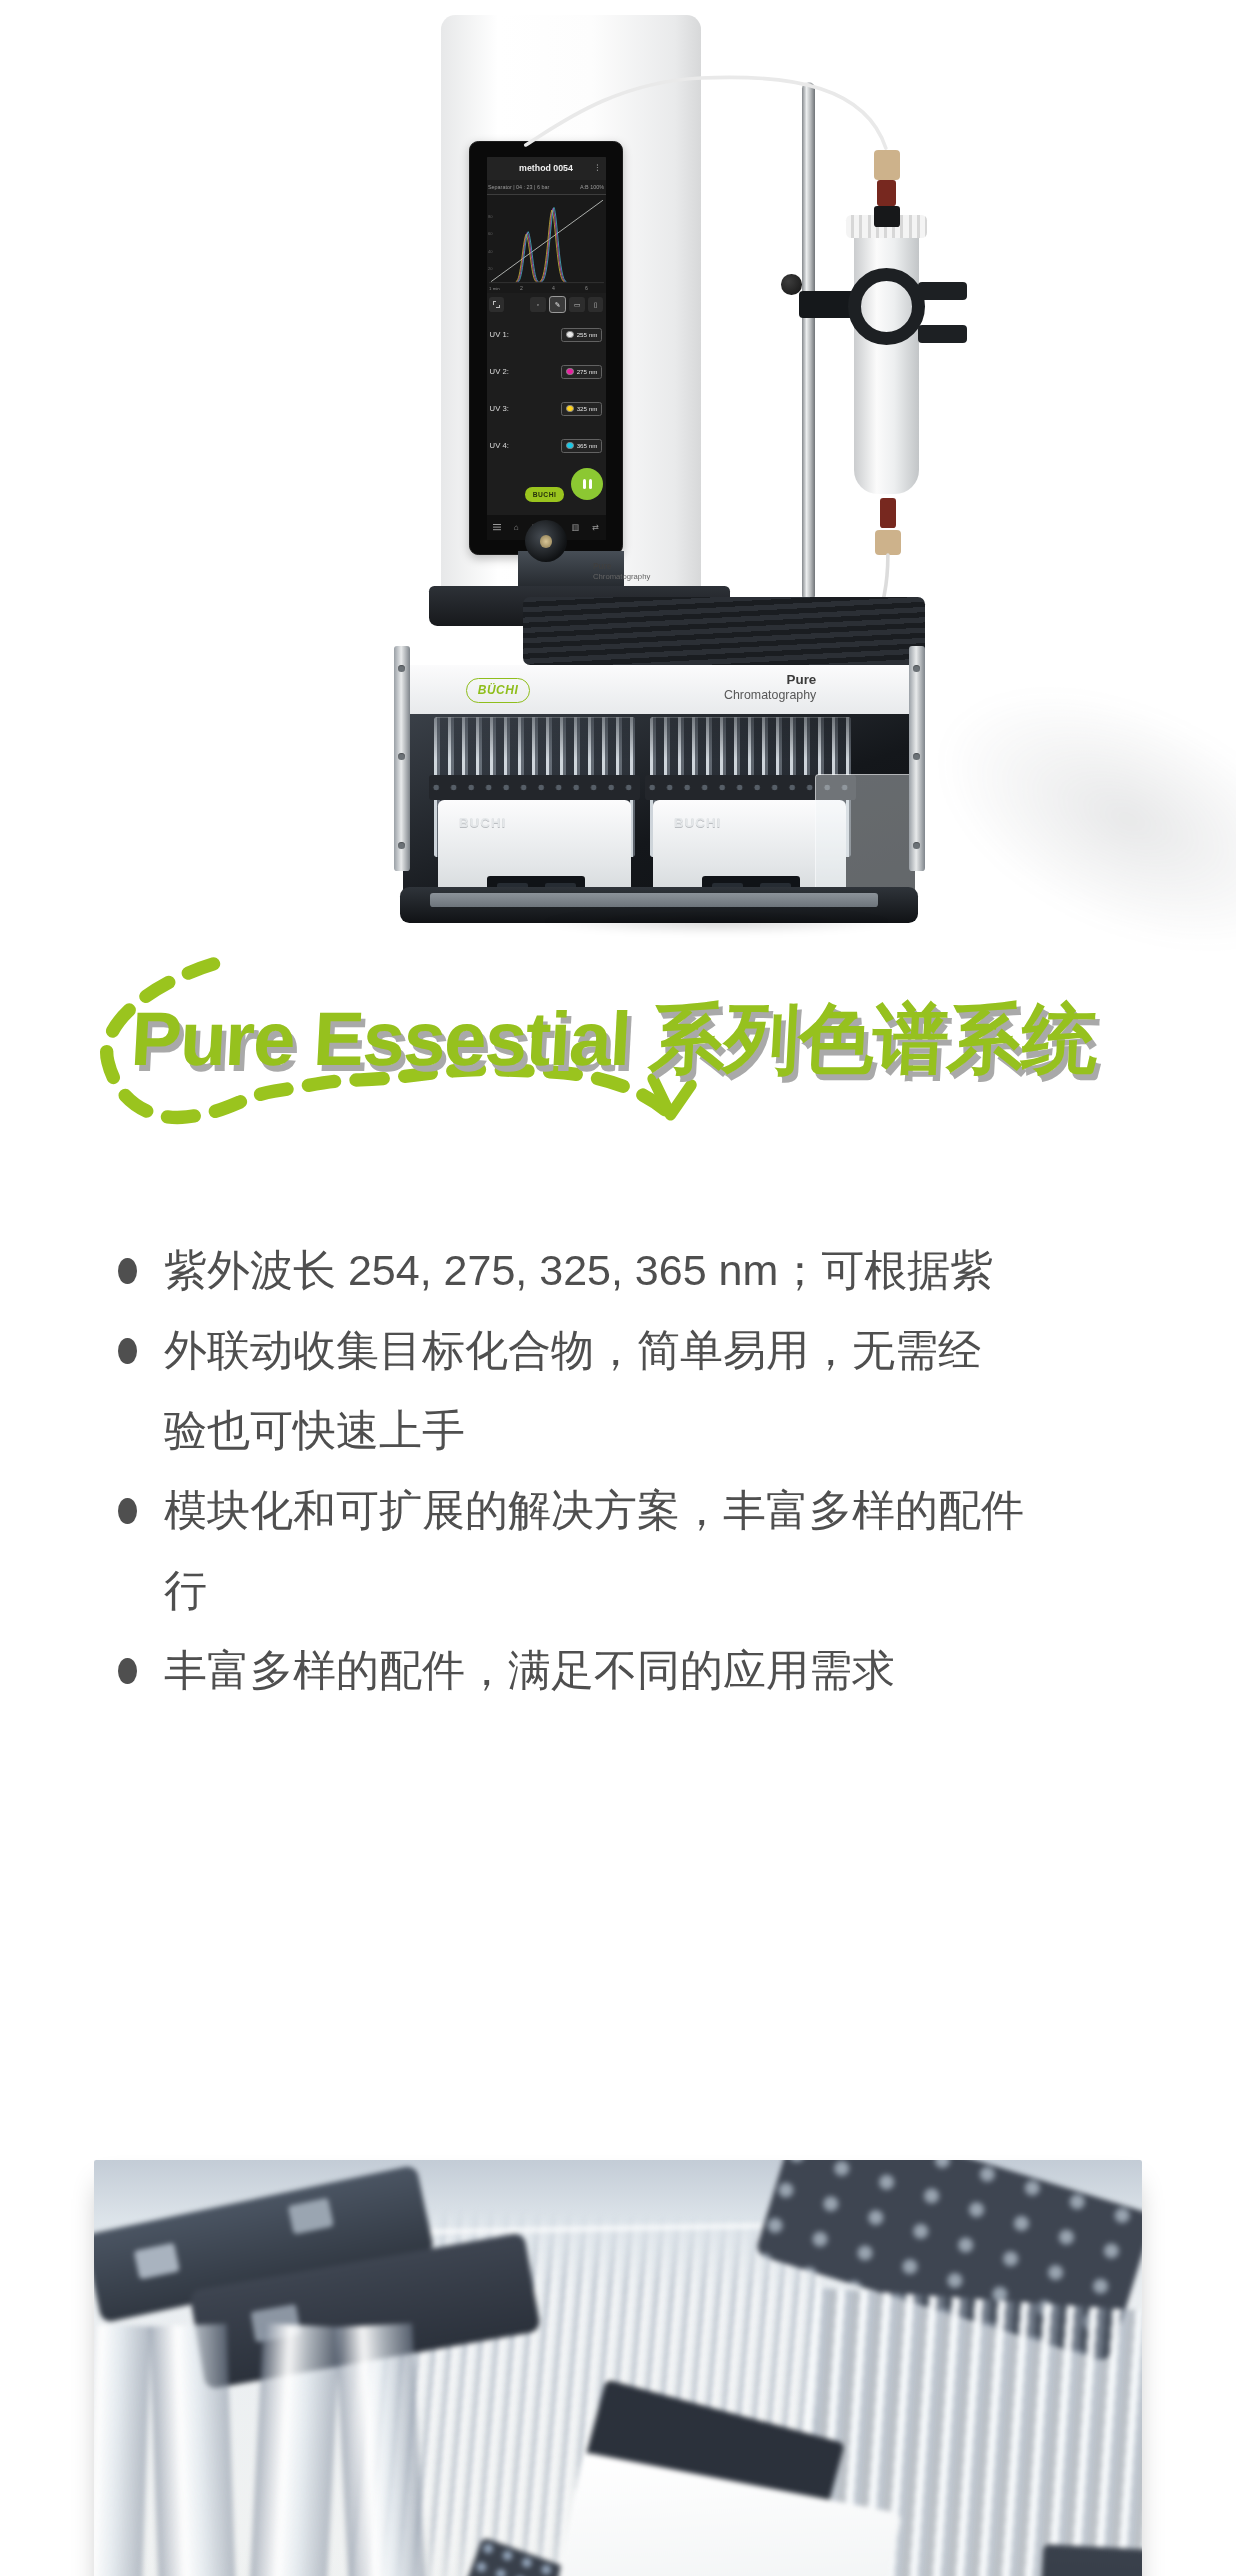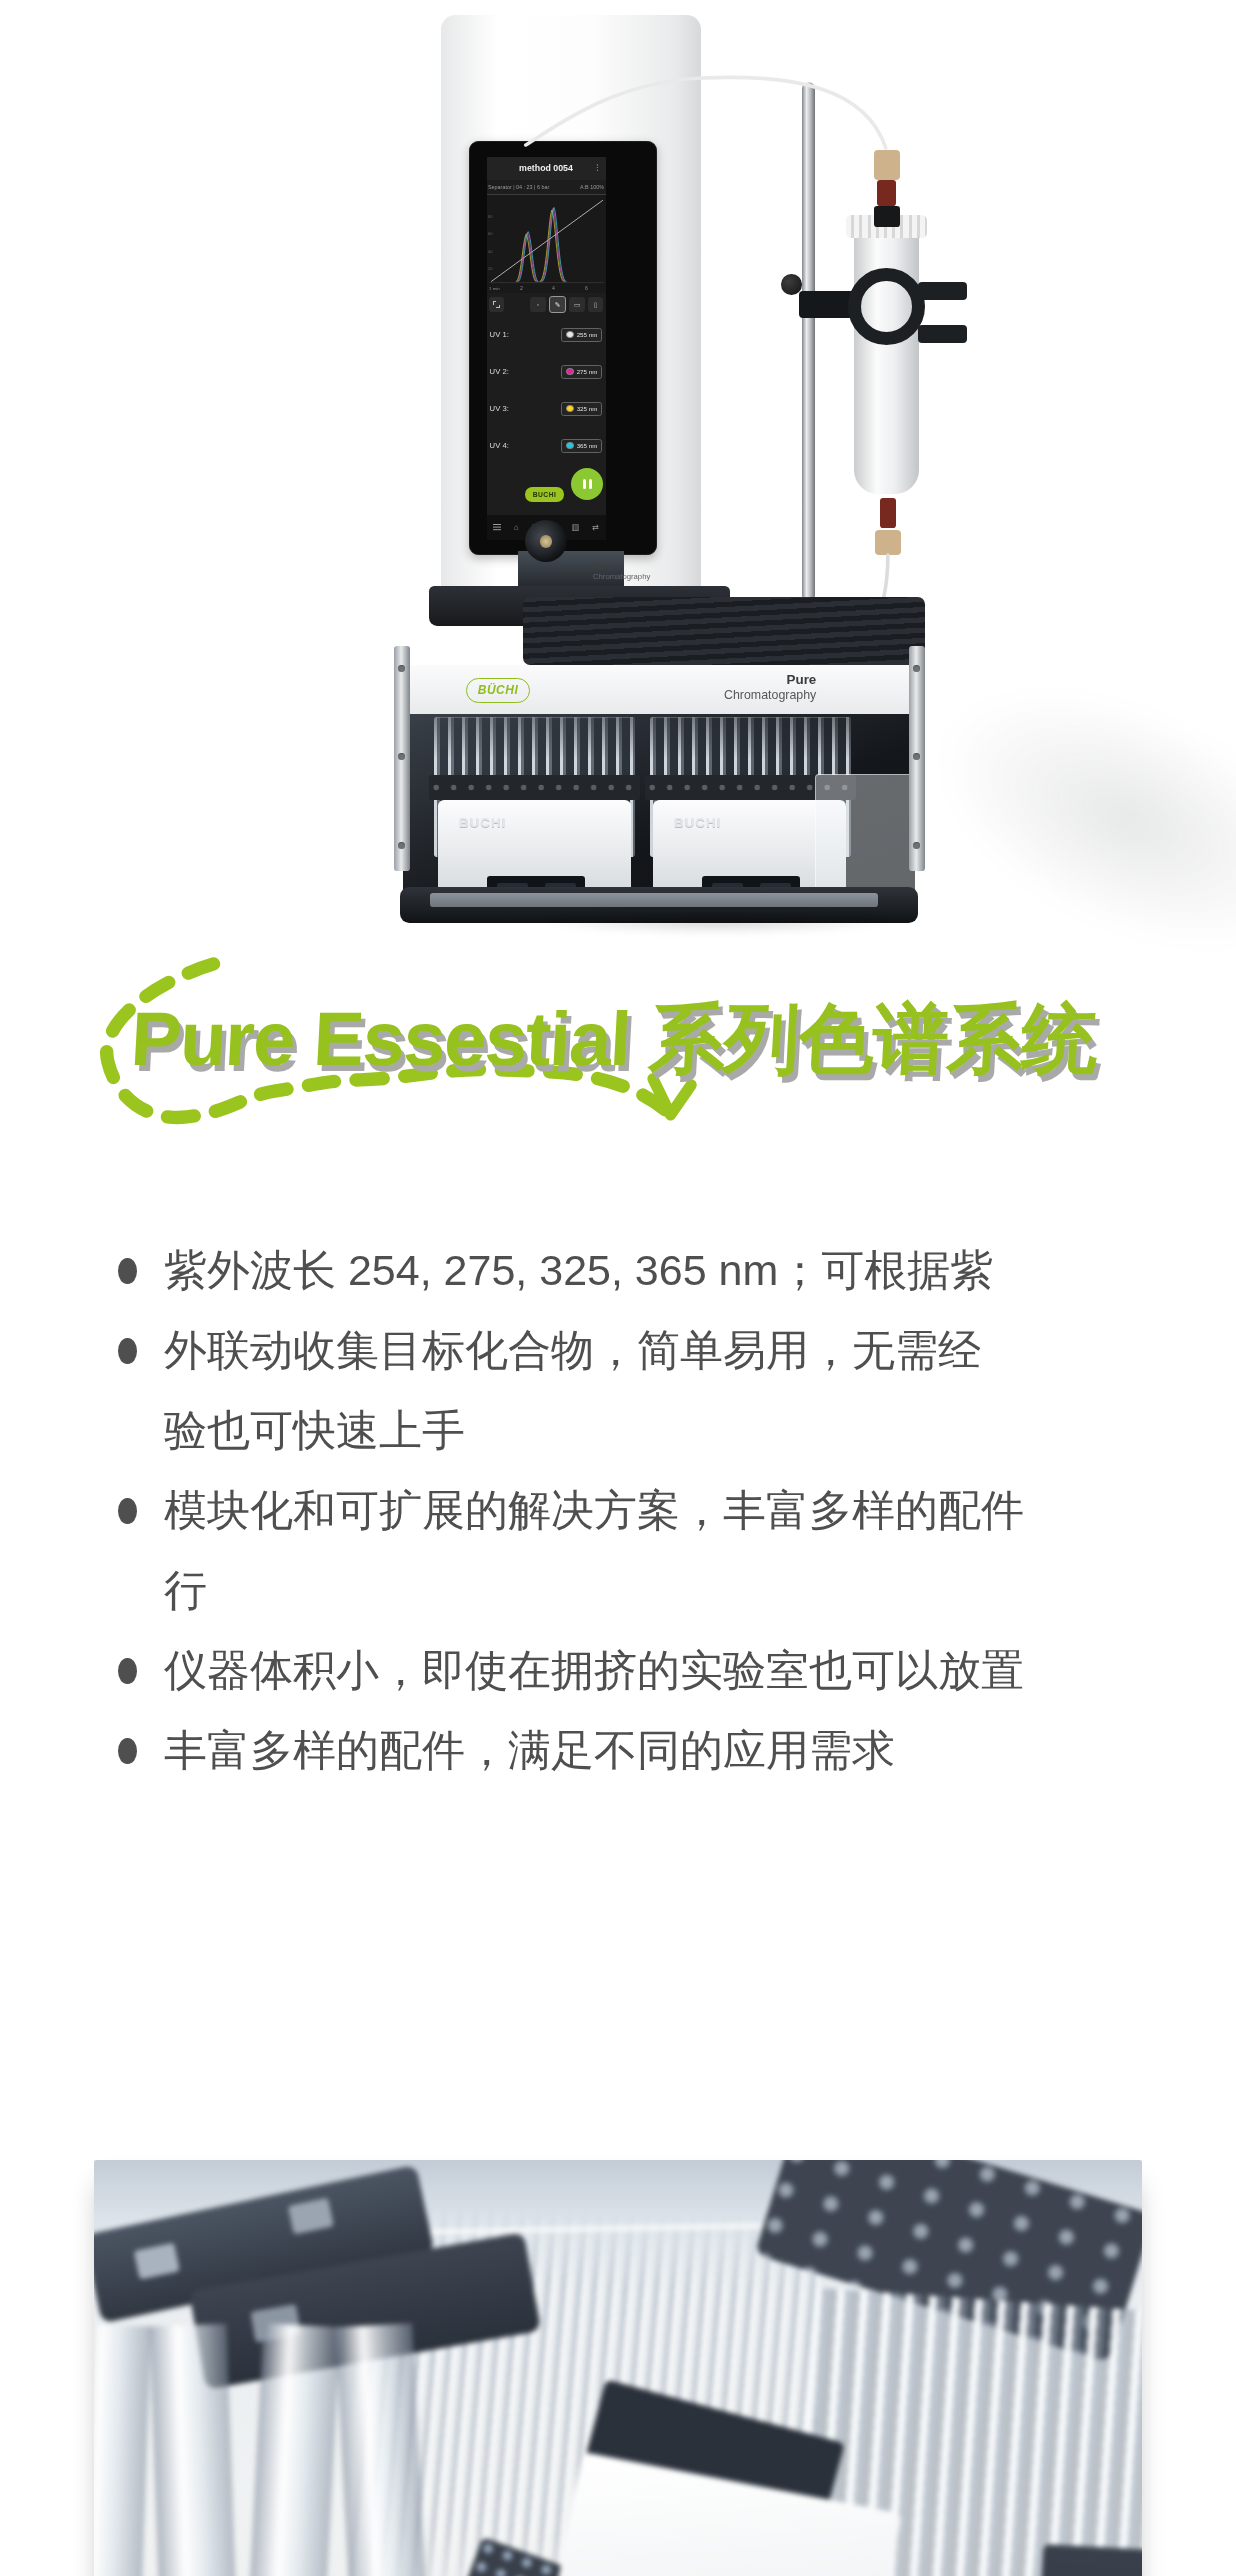--- a/index.html
+++ b/index.html
@@ -20,21 +20,21 @@
   
   ul.features{list-style:none;margin:0;padding:0;position:absolute;width:1036px;}
   ul.features li{position:relative;padding-left:47px;color:#4f4f4f;font-size:43px;}
   ul.features li .dot{position:absolute;left:1px;top:28px;width:18.5px;height:26px;border-radius:50%;background:#4f4f4f;}
   ul.features li .ln{line-height:80px;}
 
   
   .hero{left:371px;top:10.3px;width:598px;height:922px;}
   .tower{left:70px;top:5.2px;width:260px;height:574px;border-radius:14.4px 14.4px 0 0;
     background:linear-gradient(90deg,#e7e8e9 0%,#ffffff 22%,#fdfdfd 58%,#e9eaeb 90%,#d7d8d9 100%);}
-  .screen-bezel{left:98px;top:131px;width:152px;height:412px;background:#0a0a0a;border:1px solid #1d1d1d;border-radius:9.3px;box-shadow:0 3.1px 9.3px rgba(0,0,0,.25);padding-left:34px;}
+  .screen-bezel{left:98px;top:131px;width:152px;height:412px;background:#0a0a0a;border:1px solid #1d1d1d;border-radius:9.3px;box-shadow:0 3.1px 9.3px rgba(0,0,0,.25);}
   .screen-ui{position:absolute;left:16.5px;top:14.4px;width:119px;height:383px;background:#1d1d1d;display:flex;flex-direction:column;border-radius:1px;overflow:hidden;}
   .scr-header{height:23px;position:relative;display:flex;align-items:center;justify-content:center;background:#232323;}
   .scr-title{font-size:8.8px;font-weight:bold;color:#f0f0f0;}
   .kebab{position:absolute;right:3.1px;top:5.7px;width:10.3px;height:11.3px;color:#cfcfcf;font-size:7.7px;text-align:center;line-height:11.3px;}
   .scr-status{height:14.4px;display:flex;justify-content:space-between;align-items:center;font-size:5.4px;color:#9a9a9a;border-bottom:0.5px solid #3d3d3d;padding:0 1.5px;}
   .scr-chart{height:98px;background:#191919;}
   .scr-toolbar{height:23px;display:flex;align-items:center;padding:0 2.1px;gap:3.1px;}
   .tb-btn{width:15.5px;height:14.4px;background:#2d2d2d;border-radius:3.1px;display:flex;align-items:center;justify-content:center;color:#c0c0c0;font-size:6.7px;}
   .tb-spacer{flex:1;}
   .tb-btn.active{background:#3a3a3a;border:0.8px solid #9a9a9a;color:#f0f0f0;}
@@ -331,25 +331,20 @@
     <div class="ln">外联动收集目标化合物，简单易用，无需经</div>
     <div class="ln">验也可快速上手</div>
   </li>
   <li>
     <span class="dot"></span>
     <div class="ln">模块化和可扩展的解决方案，丰富多样的配件</div>
     <div class="ln">行</div>
   </li>
   <li>
     <span class="dot"></span>
-    <div class="ln">仪器体积小，即使在拥挤的实验室也可以放置</div>
-    <div class="ln"></div>
-  </li>
-  <li>
-    <span class="dot"></span>
     <div class="ln">丰富多样的配件，满足不同的应用需求</div>
     <div class="ln"></div>
   </li>
 </ul>
 
 <div class="abs photo2">
   <div class="p2-blur">
     <div class="p2 tube-forest"></div>
     <div class="p2 hi-line"></div>
     <div class="p2 slabC"></div>

